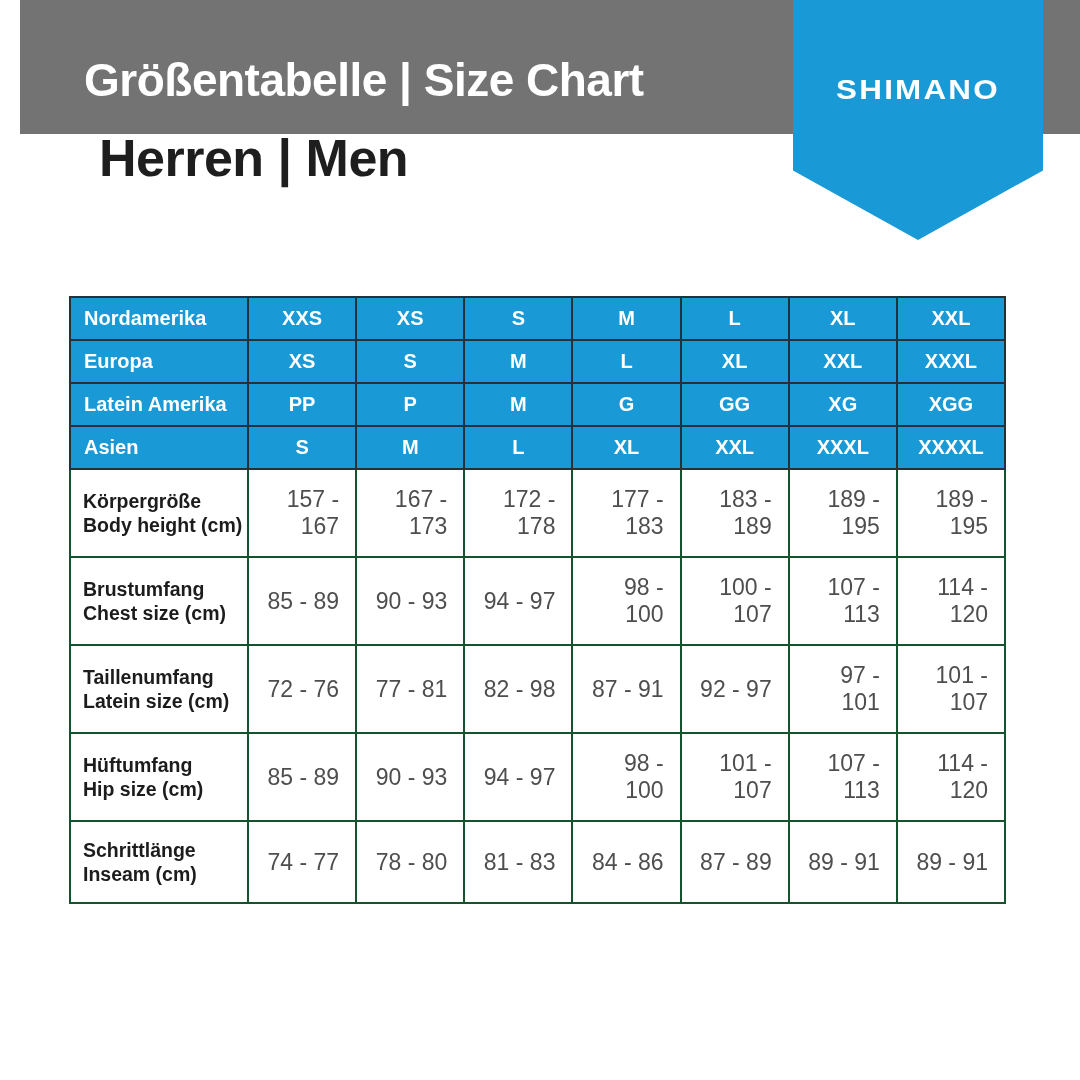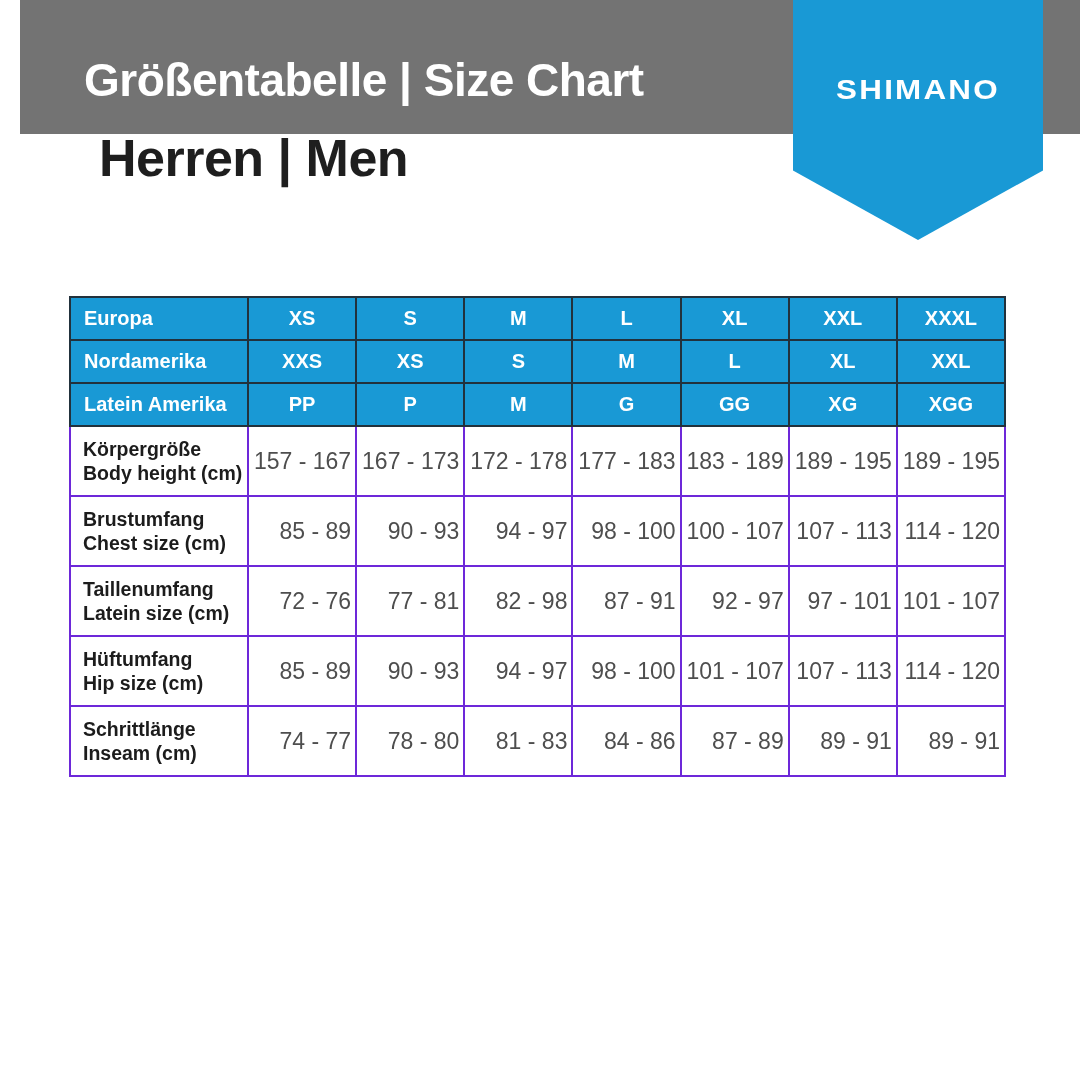--- a/index.html
+++ b/index.html
@@ -33,21 +33,21 @@
   col.c0{width:178px;}
   tr.size-row{height:43px;}
   tr.size-row th, tr.size-row td{
     background:#1999d5;color:#ffffff;border:2px solid #22313c;
     font-weight:bold;padding:0;
   }
   tr.size-row .lbl{text-align:left;padding-left:13px;font-size:20px;}
   tr.size-row .val{text-align:center;font-size:20px;}
   tr.measure-row{height:70px;}
   tr.measure-row th, tr.measure-row td{
-    background:#ffffff;border:2px solid #6d28d9;padding:4px;margin-top:26px;
+    background:#ffffff;border:2px solid #14532d;padding:16px;margin-top:26px;
   }
   tr.measure-row .lbl{text-align:left;padding-left:12px;vertical-align:middle;}
   tr.measure-row .lbl div{
     font-size:19.5px;font-weight:bold;color:#1c1c1c;line-height:24px;white-space:nowrap;
   }
   tr.measure-row .val{
     text-align:right;font-size:23px;font-weight:normal;color:#4e4e4e;
   }
 </style>
 </head>
@@ -65,48 +65,58 @@
     <div class="brand">SHIMANO</div>
   </div>
 
   <table class="chart">
     <colgroup>
         <col class="c0">
         <col span="7">
       </colgroup>
     <tbody>
         <tr class="size-row">
+          <th class="lbl">Nordamerika</th>
+          <td class="val">XXS</td>
+          <td class="val">XS</td>
+          <td class="val">S</td>
+          <td class="val">M</td>
+          <td class="val">L</td>
+          <td class="val">XL</td>
+          <td class="val">XXL</td>
+        </tr>
+        <tr class="size-row">
           <th class="lbl">Europa</th>
           <td class="val">XS</td>
           <td class="val">S</td>
           <td class="val">M</td>
           <td class="val">L</td>
           <td class="val">XL</td>
           <td class="val">XXL</td>
           <td class="val">XXXL</td>
         </tr>
         <tr class="size-row">
-          <th class="lbl">Nordamerika</th>
-          <td class="val">XXS</td>
-          <td class="val">XS</td>
-          <td class="val">S</td>
-          <td class="val">M</td>
-          <td class="val">L</td>
-          <td class="val">XL</td>
-          <td class="val">XXL</td>
-        </tr>
-        <tr class="size-row">
           <th class="lbl">Latein Amerika</th>
           <td class="val">PP</td>
           <td class="val">P</td>
           <td class="val">M</td>
           <td class="val">G</td>
           <td class="val">GG</td>
           <td class="val">XG</td>
           <td class="val">XGG</td>
+        </tr>
+        <tr class="size-row">
+          <th class="lbl">Asien</th>
+          <td class="val">S</td>
+          <td class="val">M</td>
+          <td class="val">L</td>
+          <td class="val">XL</td>
+          <td class="val">XXL</td>
+          <td class="val">XXXL</td>
+          <td class="val">XXXXL</td>
         </tr>
         <tr class="measure-row">
           <th class="lbl">
             <div>Körpergröße</div>
             <div>Body height (cm)</div>
           </th>
           <td class="val">157 - 167</td>
           <td class="val">167 - 173</td>
           <td class="val">172 - 178</td>
           <td class="val">177 - 183</td>

